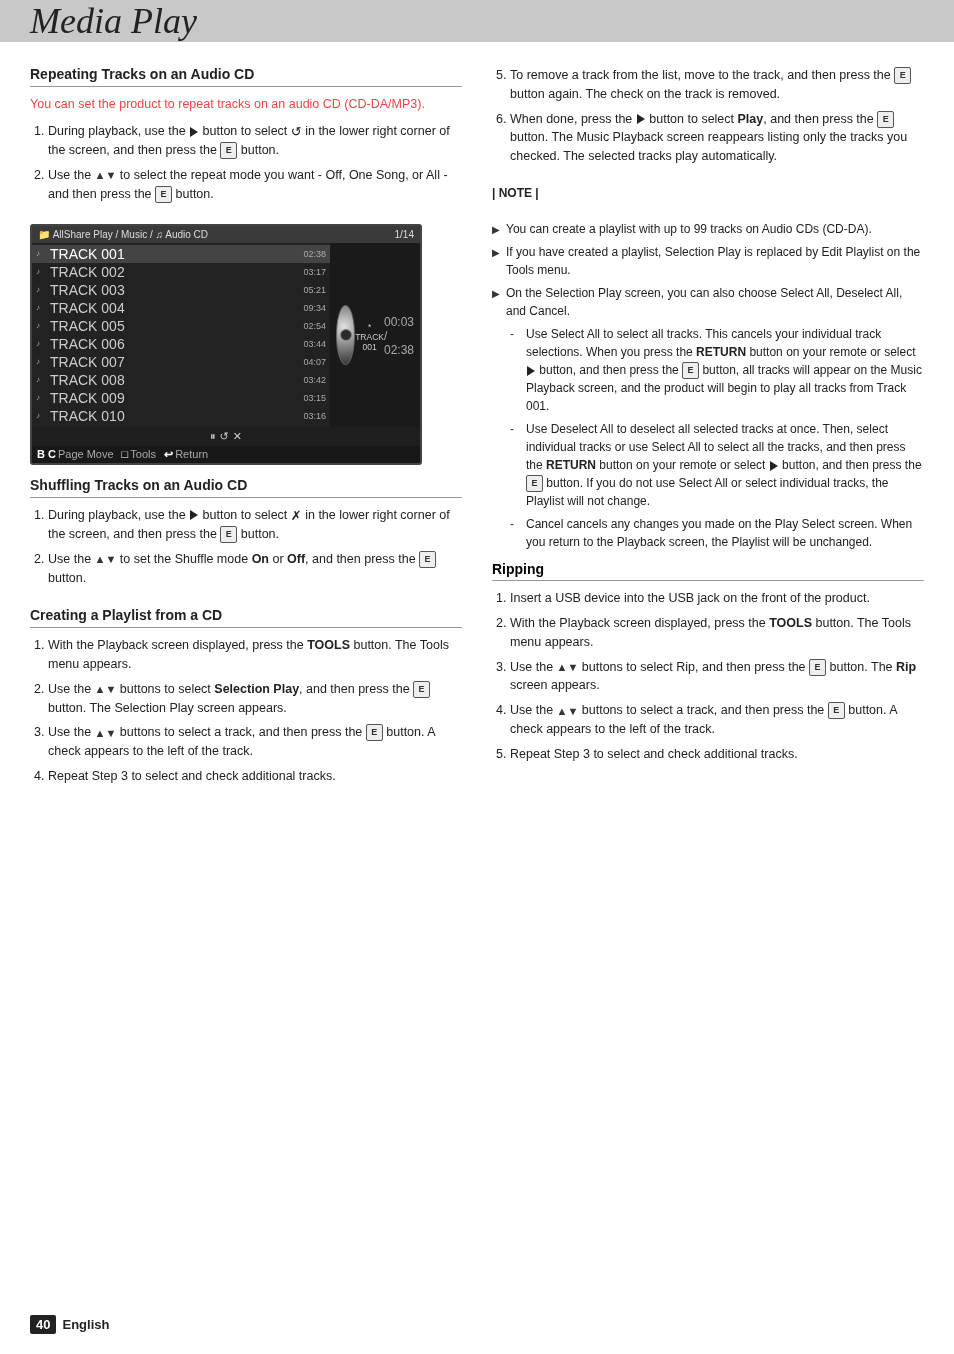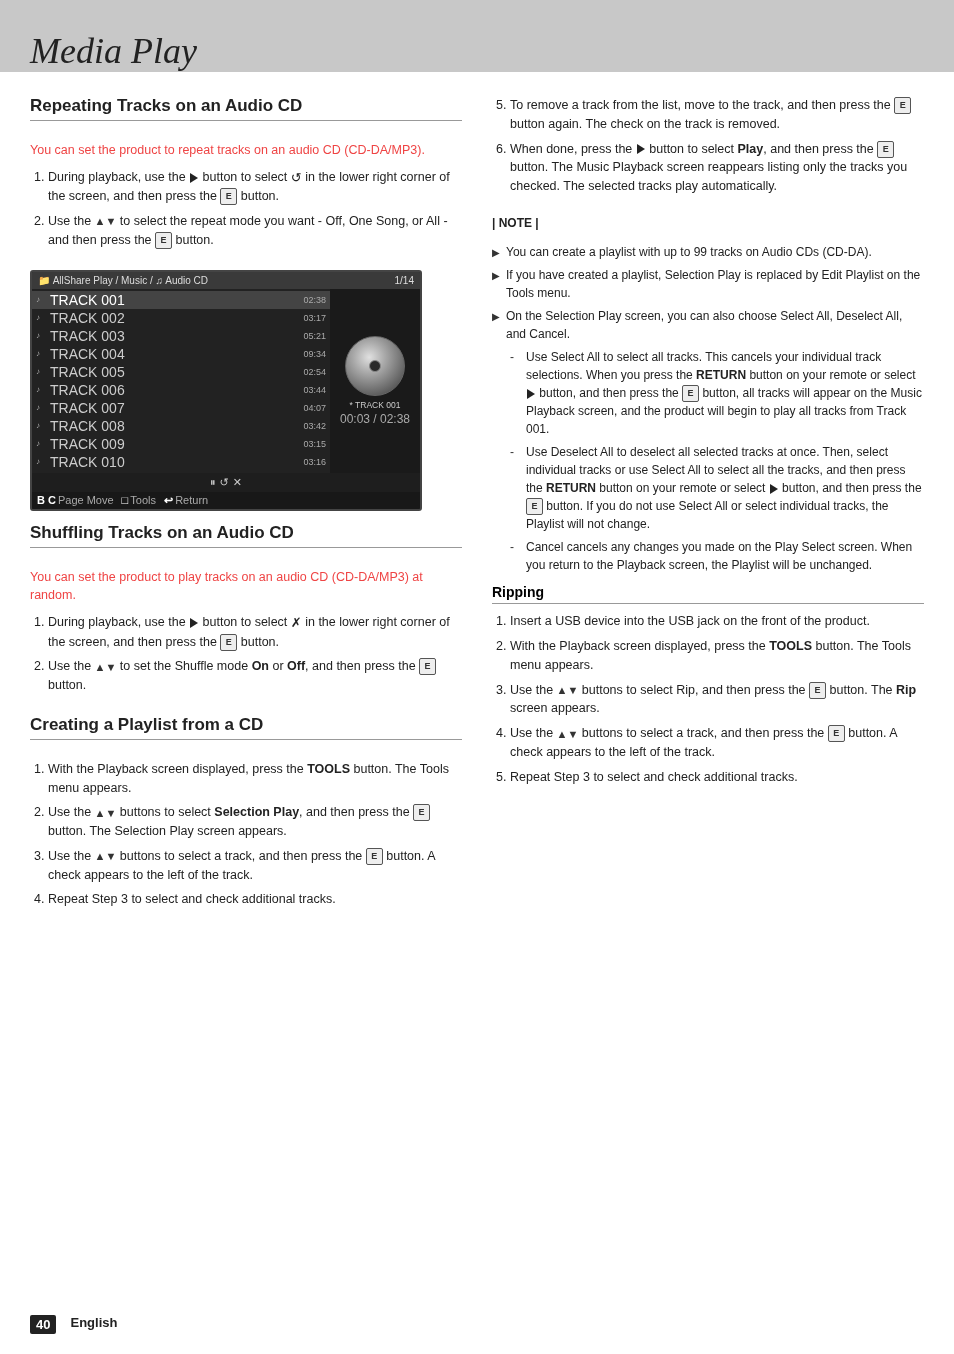--- a/index.html
+++ b/index.html
@@ -13,23 +13,23 @@
     }
     .page {
       width: 954px;
       min-height: 1354px;
       background: #fff;
       padding: 0;
       position: relative;
     }
     .header-bar {
       background: #c8c8c8;
-      height: 72px;
-      display: flex;
-      align-items: flex-end;
+      height: 42px;
+      display: flex;
+      align-items: center;
       padding-left: 30px;
     }
     .header-title {
       font-family: Georgia, 'Times New Roman', serif;
       font-size: 36px;
       font-style: italic;
       font-weight: normal;
       color: #222;
     }
     .content {
@@ -39,26 +39,26 @@
     }
     .col-left {
       flex: 1;
       min-width: 0;
     }
     .col-right {
       flex: 1;
       min-width: 0;
     }
     h2 {
-      font-size: 17px;
+      font-size: 14px;
       font-weight: bold;
       color: #222;
       border-bottom: 1px solid #999;
       padding-bottom: 4px;
-      margin-bottom: 20px;
+      margin-bottom: 8px;
     }
     h3 {
       font-size: 14px;
       font-weight: bold;
       color: #000000;
       border-bottom: 1px solid #999;
       padding-bottom: 3px;
       margin-bottom: 8px;
     }
     p {
@@ -161,21 +161,21 @@
       font-size: 14px;
     }
     .screen-track-time {
       font-size: 9px;
       color: #aaa;
     }
     .screen-artwork {
       width: 90px;
       background: #1a1a1a;
       display: flex;
-      flex-direction: column;
+      flex-direction: row;
       align-items: center;
       justify-content: center;
       padding: 6px;
     }
     .cd-icon {
       width: 60px;
       height: 60px;
       border-radius: 50%;
       background: radial-gradient(circle at 40% 35%, #e0e0e0 0%, #aaa 30%, #777 60%, #555 80%, #333 100%);
       border: 1px solid #666;
@@ -227,21 +227,21 @@
       align-items: center;
       gap: 2px;
     }
     .note-block {
       margin: 10px 0;
     }
     .note-label {
       font-size: 12px;
       font-weight: bold;
       color: #222;
-      margin-bottom: 13px;
+      margin-bottom: 20px;
     }
     .note-item {
       display: flex;
       align-items: flex-start;
       font-size: 12px;
       color: #222;
       margin-bottom: 5px;
       line-height: 1.5;
     }
     .note-bullet {
@@ -264,22 +264,22 @@
     }
     .note-sub-dash {
       min-width: 16px;
       color: #333;
     }
     .footer {
       position: absolute;
       bottom: 20px;
       left: 30px;
       display: flex;
-      align-items: flex-start;
-      gap: 14px;
+      align-items: center;
+      gap: 6px;
     }
     .page-num-box {
       background: #222;
       color: #fff;
       font-size: 13px;
       font-weight: bold;
       padding: 2px 6px;
       border-radius: 2px;
     }
     .footer-lang {
@@ -390,21 +390,20 @@
         </div>
         <div class="screen-bottombar">
           <span><strong style="color:#fff;">B C</strong> Page Move</span>
           <span><strong style="color:#fff;">□</strong> Tools</span>
           <span><strong style="color:#fff;">↩</strong> Return</span>
         </div>
       </div>
 
       <div class="section">
         <h2>Shuffling Tracks on an Audio CD</h2>
-        <p>You can set the product to play tracks on an audio CD (CD-DA/MP3) at random.</p>
         <ol>
           <li>
             During playback, use the <span class="play-icon"></span> button to select
             <span style="font-size:13px;vertical-align:middle;">✗</span>
             in the lower right corner of the screen, and then press the <span class="btn-icon">E</span> button.
           </li>
           <li>
             Use the <span class="updown-icon">▲▼</span> to set the Shuffle mode <strong>On</strong> or <strong>Off</strong>, and then press the <span class="btn-icon">E</span> button.
           </li>
         </ol>

